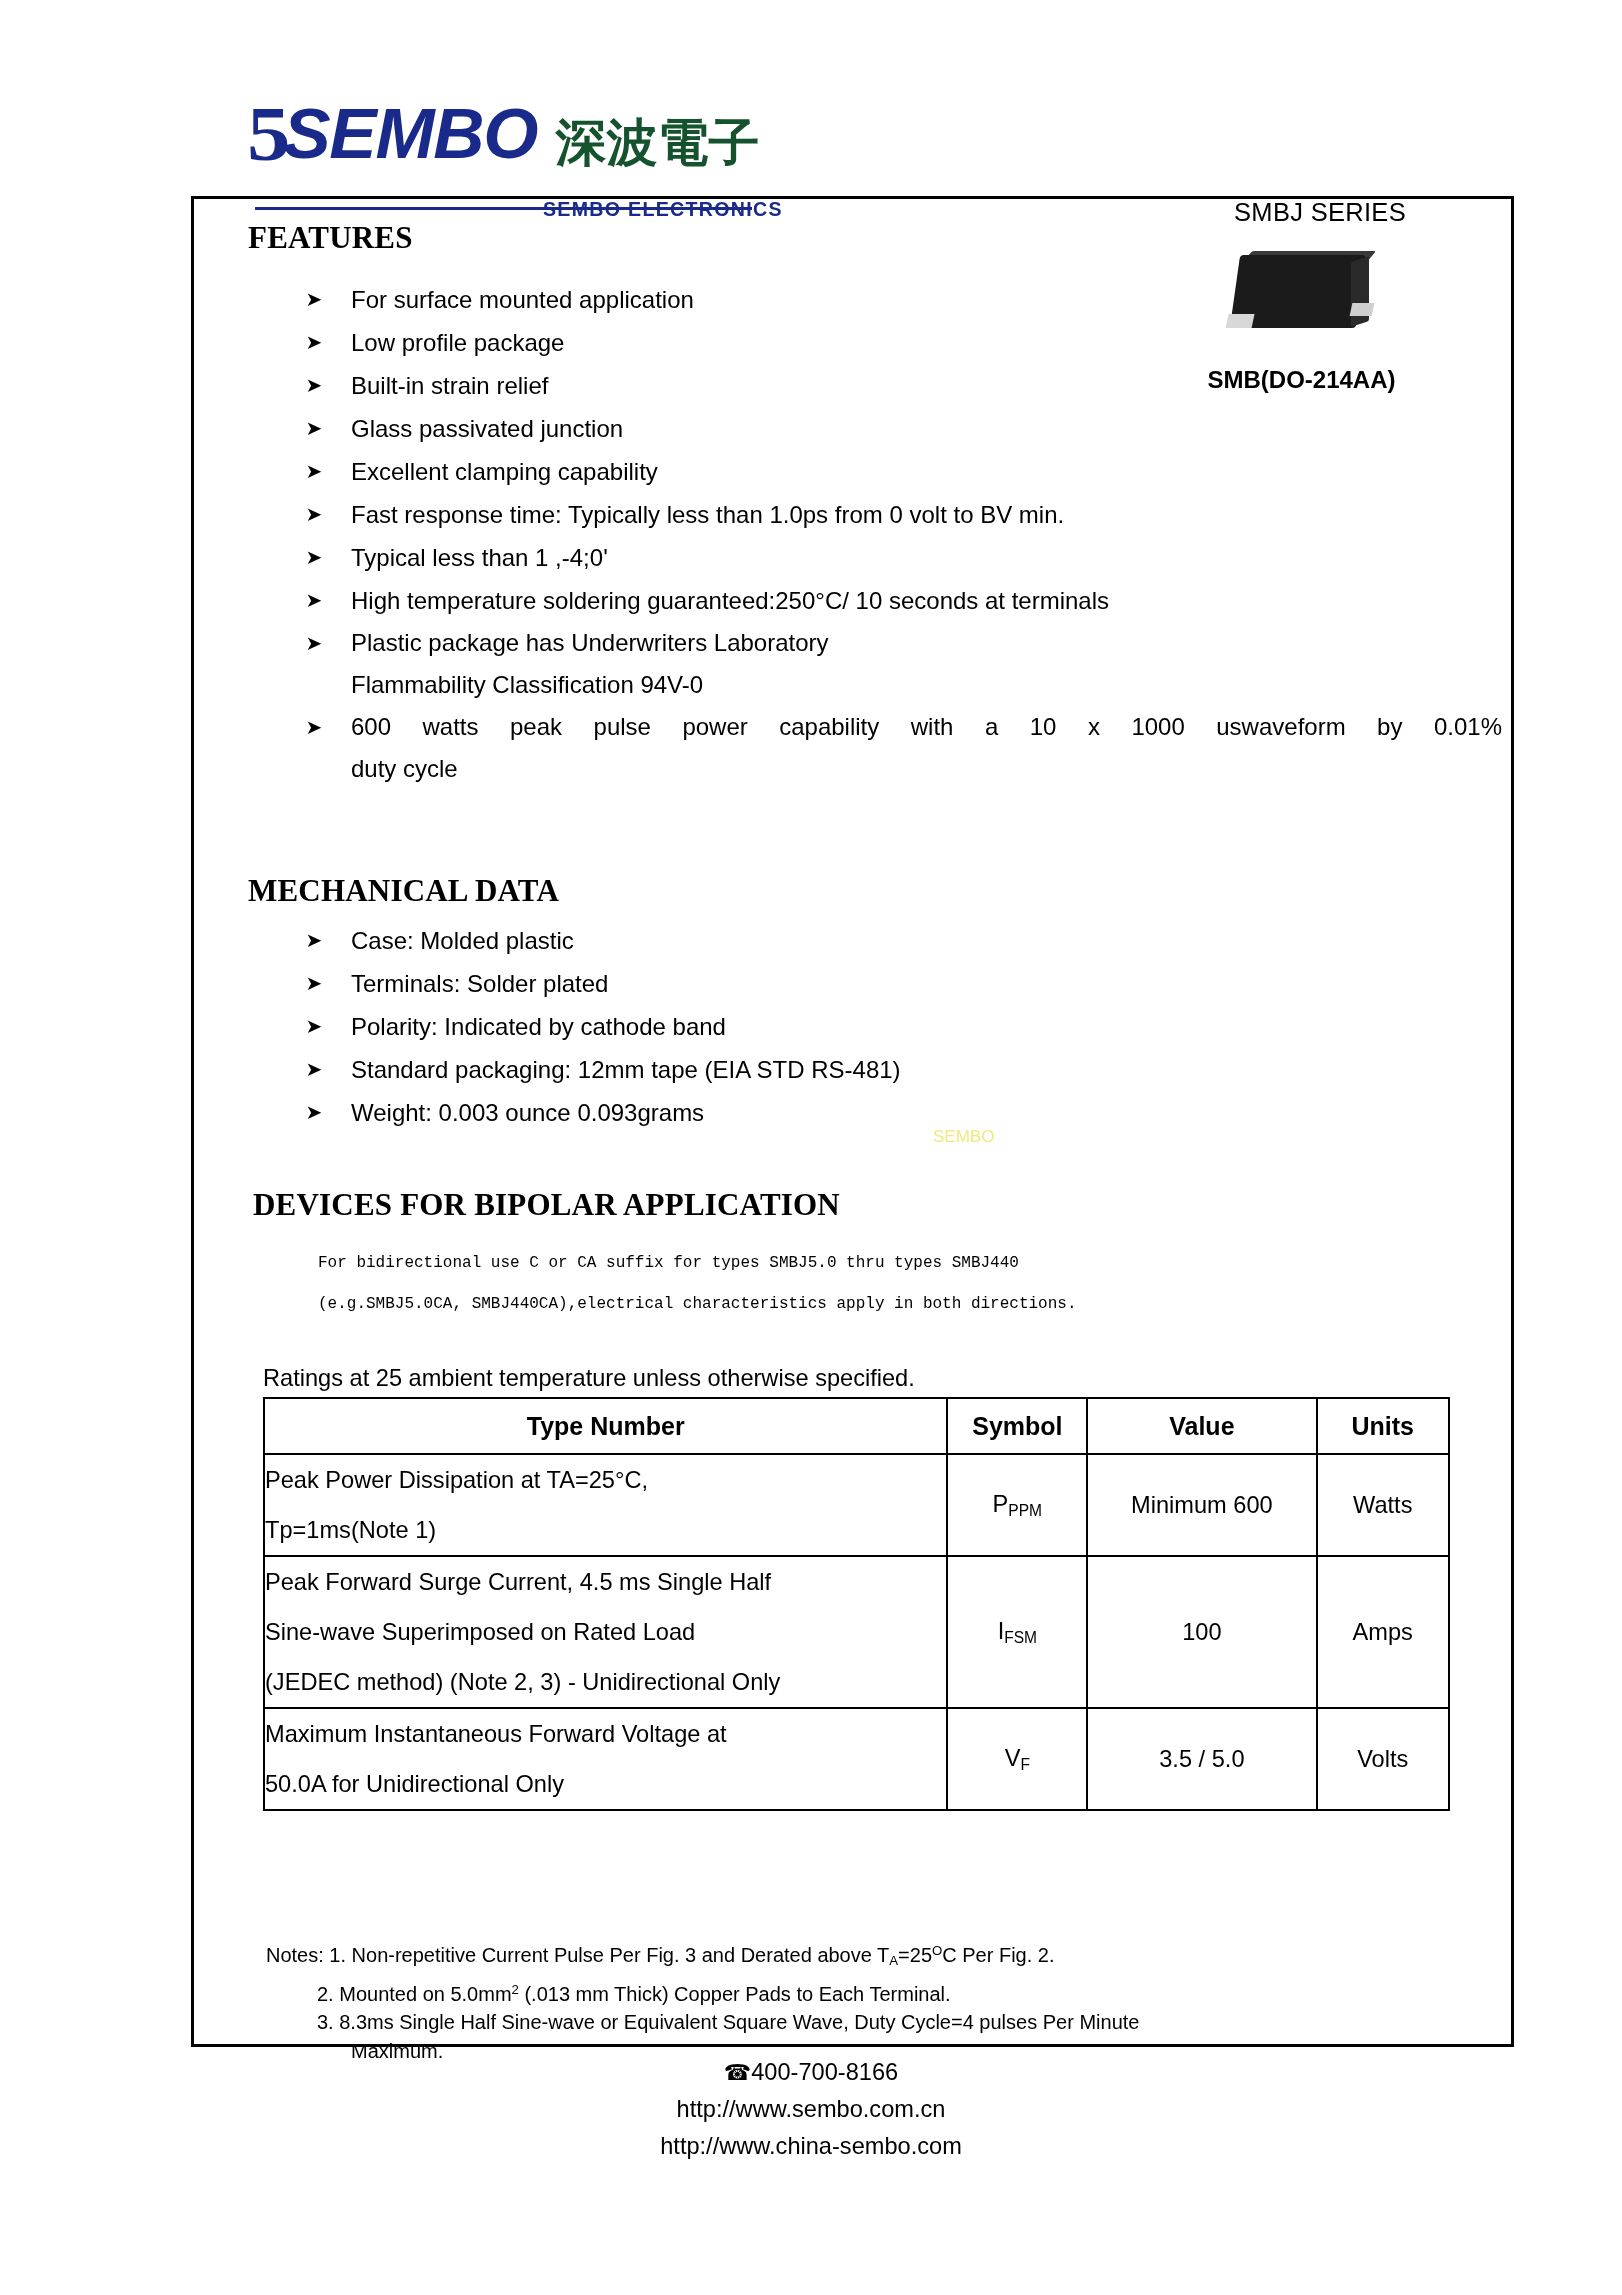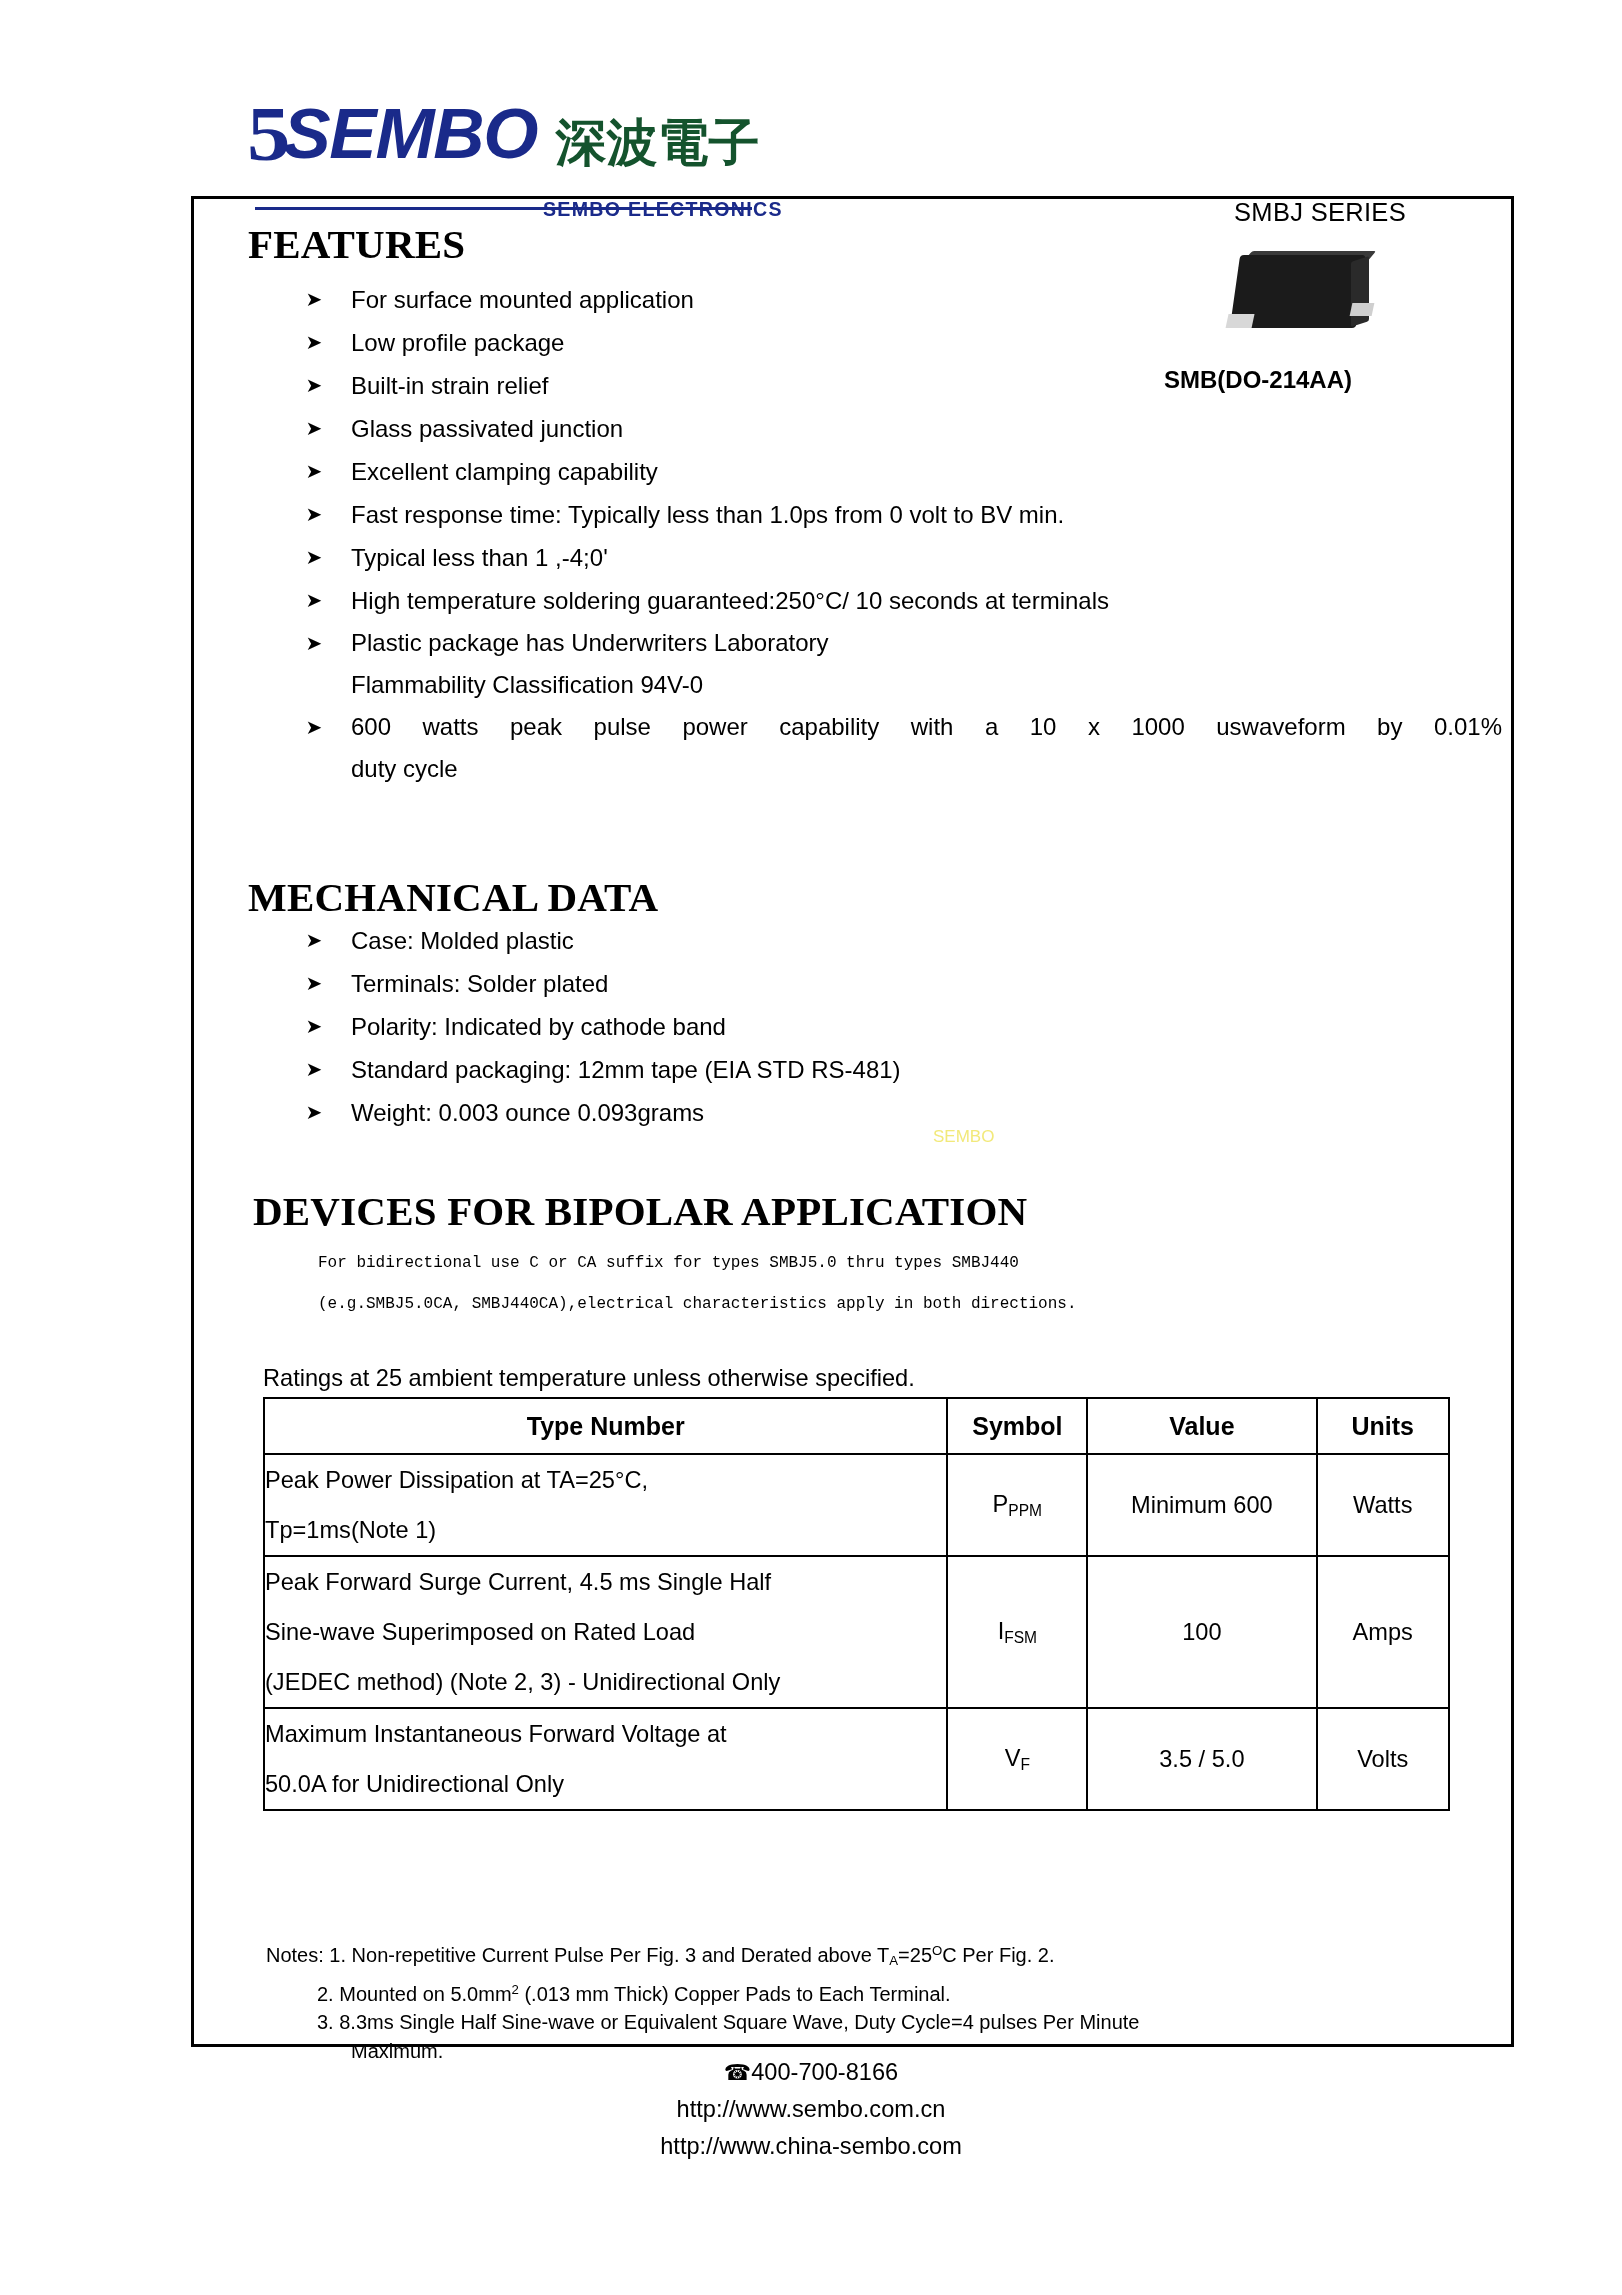--- a/index.html
+++ b/index.html
@@ -106,21 +106,21 @@
     position: absolute;
     left: 0;
     top: 0;
     width: 100%;
     height: 100%;
   }
 
   h2.sec {
     font-family: "Liberation Serif", serif;
     font-weight: bold;
-    font-size: 41px;
+    font-size: 31px;
     margin: 0;
     letter-spacing: 0.2px;
   }
 
   .feat-title { position: absolute; left: 54px; top: 21px; }
   .mech-title { position: absolute; left: 54px; top: 674px; }
   .bipolar-title { position: absolute; left: 59px; top: 988px; }
   .maxr-title { position: absolute; left: 54px; top: 1112px; }
 
   ul.bullets {
@@ -199,21 +199,21 @@
     color: #f2e97a;
     font-family: "Liberation Sans", sans-serif;
   }
 
   
   .pkg-wrap {
     position: absolute;
     right: 72px;
     top: 52px;
     width: 275px;
-    text-align: left;
+    text-align: center;
   }
   .pkg-img {
     position: relative;
     width: 157px;
     height: 98px;
     margin: 0 auto;
   }
   .pkg-body {
     position: absolute;
     left: 11.8px;

